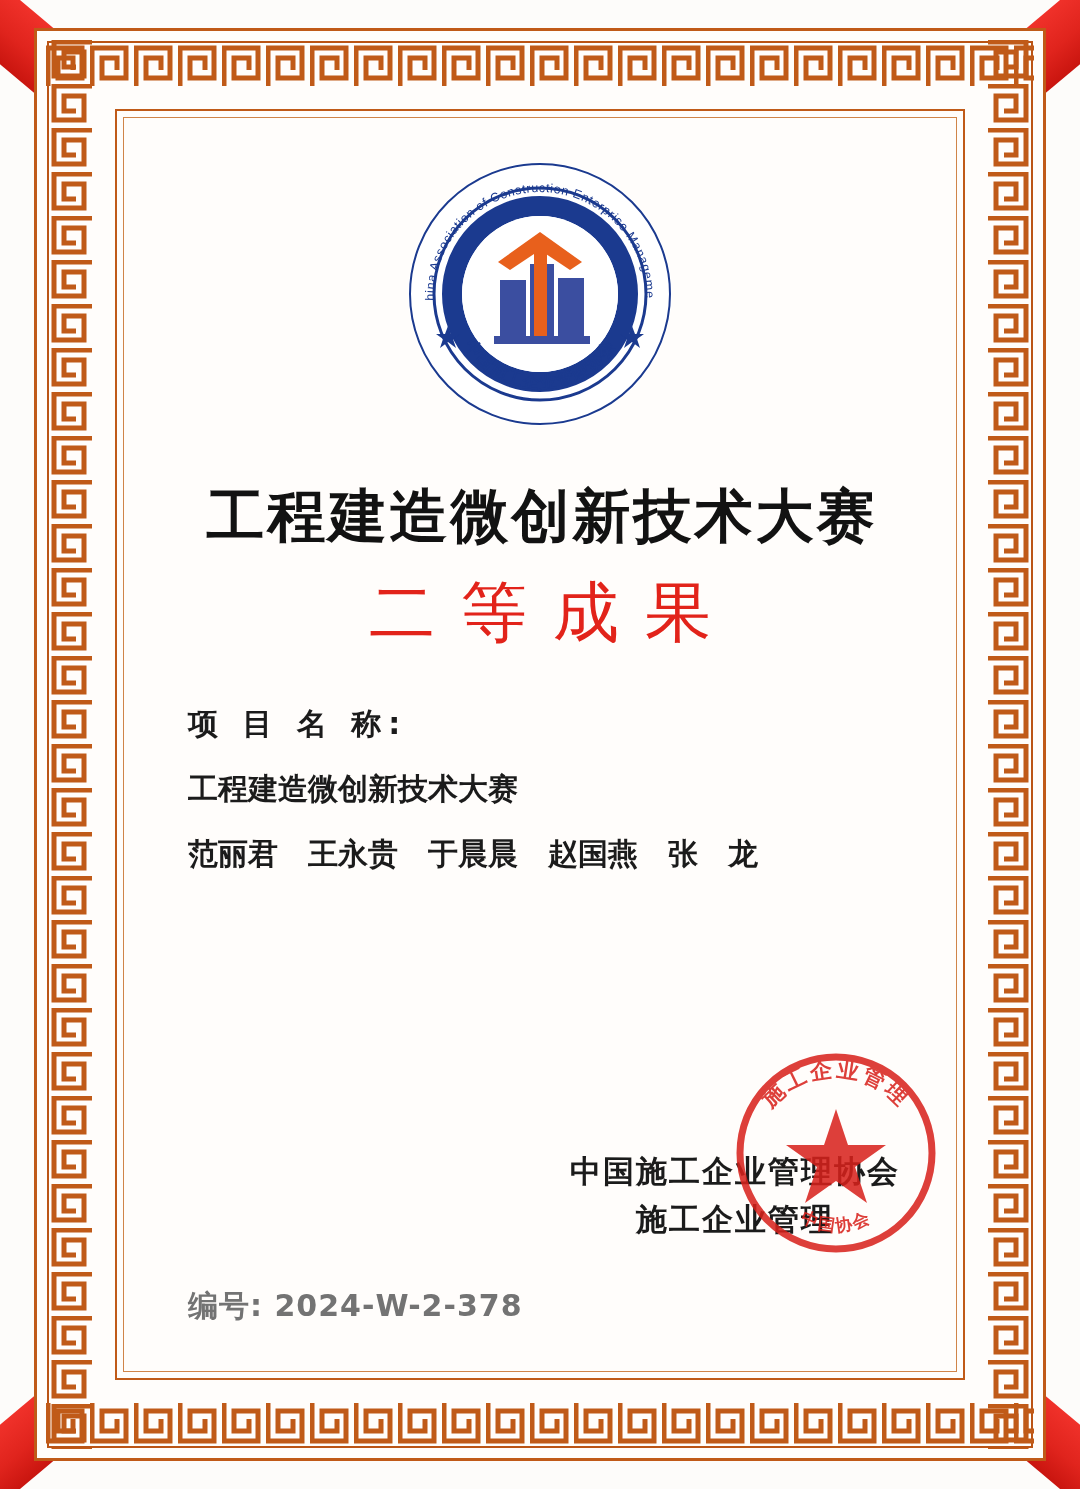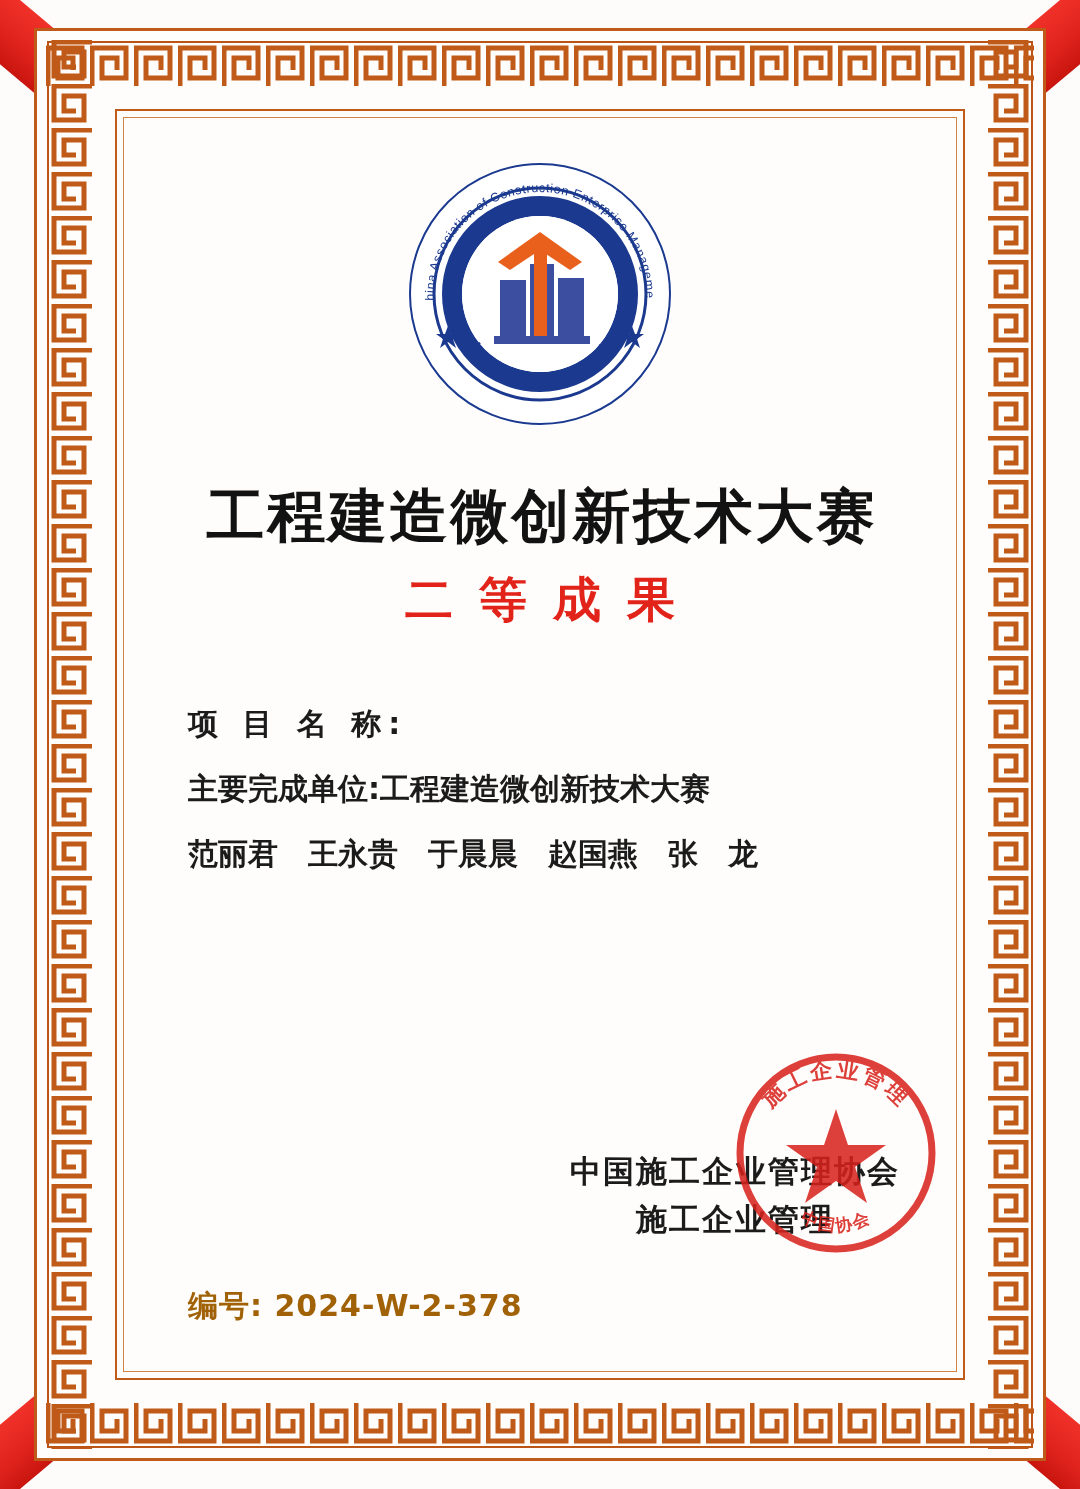--- a/index.html
+++ b/index.html
@@ -131,42 +131,43 @@
     letter-spacing: 3px;
     white-space: nowrap;
   }
   .title-award {
     position: absolute;
     top: 472px;
     left: 0;
     right: 0;
     text-align: center;
     font-family: "DejaVu Sans", "Liberation Sans", sans-serif;
-    font-size: 48px;
-    font-weight: bold;
+    font-size: 66px;
+    font-weight: normal;
     color: #e2231a;
     letter-spacing: 26px;
     text-indent: 26px;
     white-space: nowrap;
   }
 
   
   .fields {
     position: absolute;
     top: 608px;
     left: 92px;
     right: 40px;
   }
   .field-row {
     display: flex;
     align-items: baseline;
     margin-bottom: 24px;
     font-size: 30px;
     color: #1b1b1b;
     font-family: "DejaVu Sans", "Liberation Sans", sans-serif;
+    gap: 11px;
   }
   .field-label {
     flex: 0 0 auto;
     font-weight: 600;
     white-space: nowrap;
   }
   .field-value {
     flex: 1 1 auto;
     font-weight: 600;
     white-space: nowrap;
@@ -205,21 +206,21 @@
     pointer-events: none;
   }
 
   
   .serial {
     position: absolute;
     left: 92px;
     bottom: 66px;
     font-size: 30px;
     font-weight: 600;
-    color: #a16207;
+    color: #737373;
     font-family: "DejaVu Sans", "Liberation Sans", sans-serif;
     letter-spacing: 1px;
   }
 </style>
 </head>
 <body>
 
 <div id="certificate">
 
   <div class="paper-blotch" style="left:130px;top:250px;width:70px;height:50px;"></div>
@@ -332,21 +333,20 @@
     <div class="title-main">工程建造微创新技术大赛</div>
     <div class="title-award">二等成果</div>
 
     <div class="fields">
 
       <div class="field-row">
         <span class="field-label spaced-label">项 目 名 称:</span>
       </div>
 
       <div class="field-row">
-        <span class="field-label">主要完成单位:</span>
         <span class="field-value">工程建造微创新技术大赛</span>
       </div>
 
       <div class="field-row">
         <span class="field-value">范丽君　王永贵　于晨晨　赵国燕　张　龙</span>
       </div>
 
 
     </div>
 

